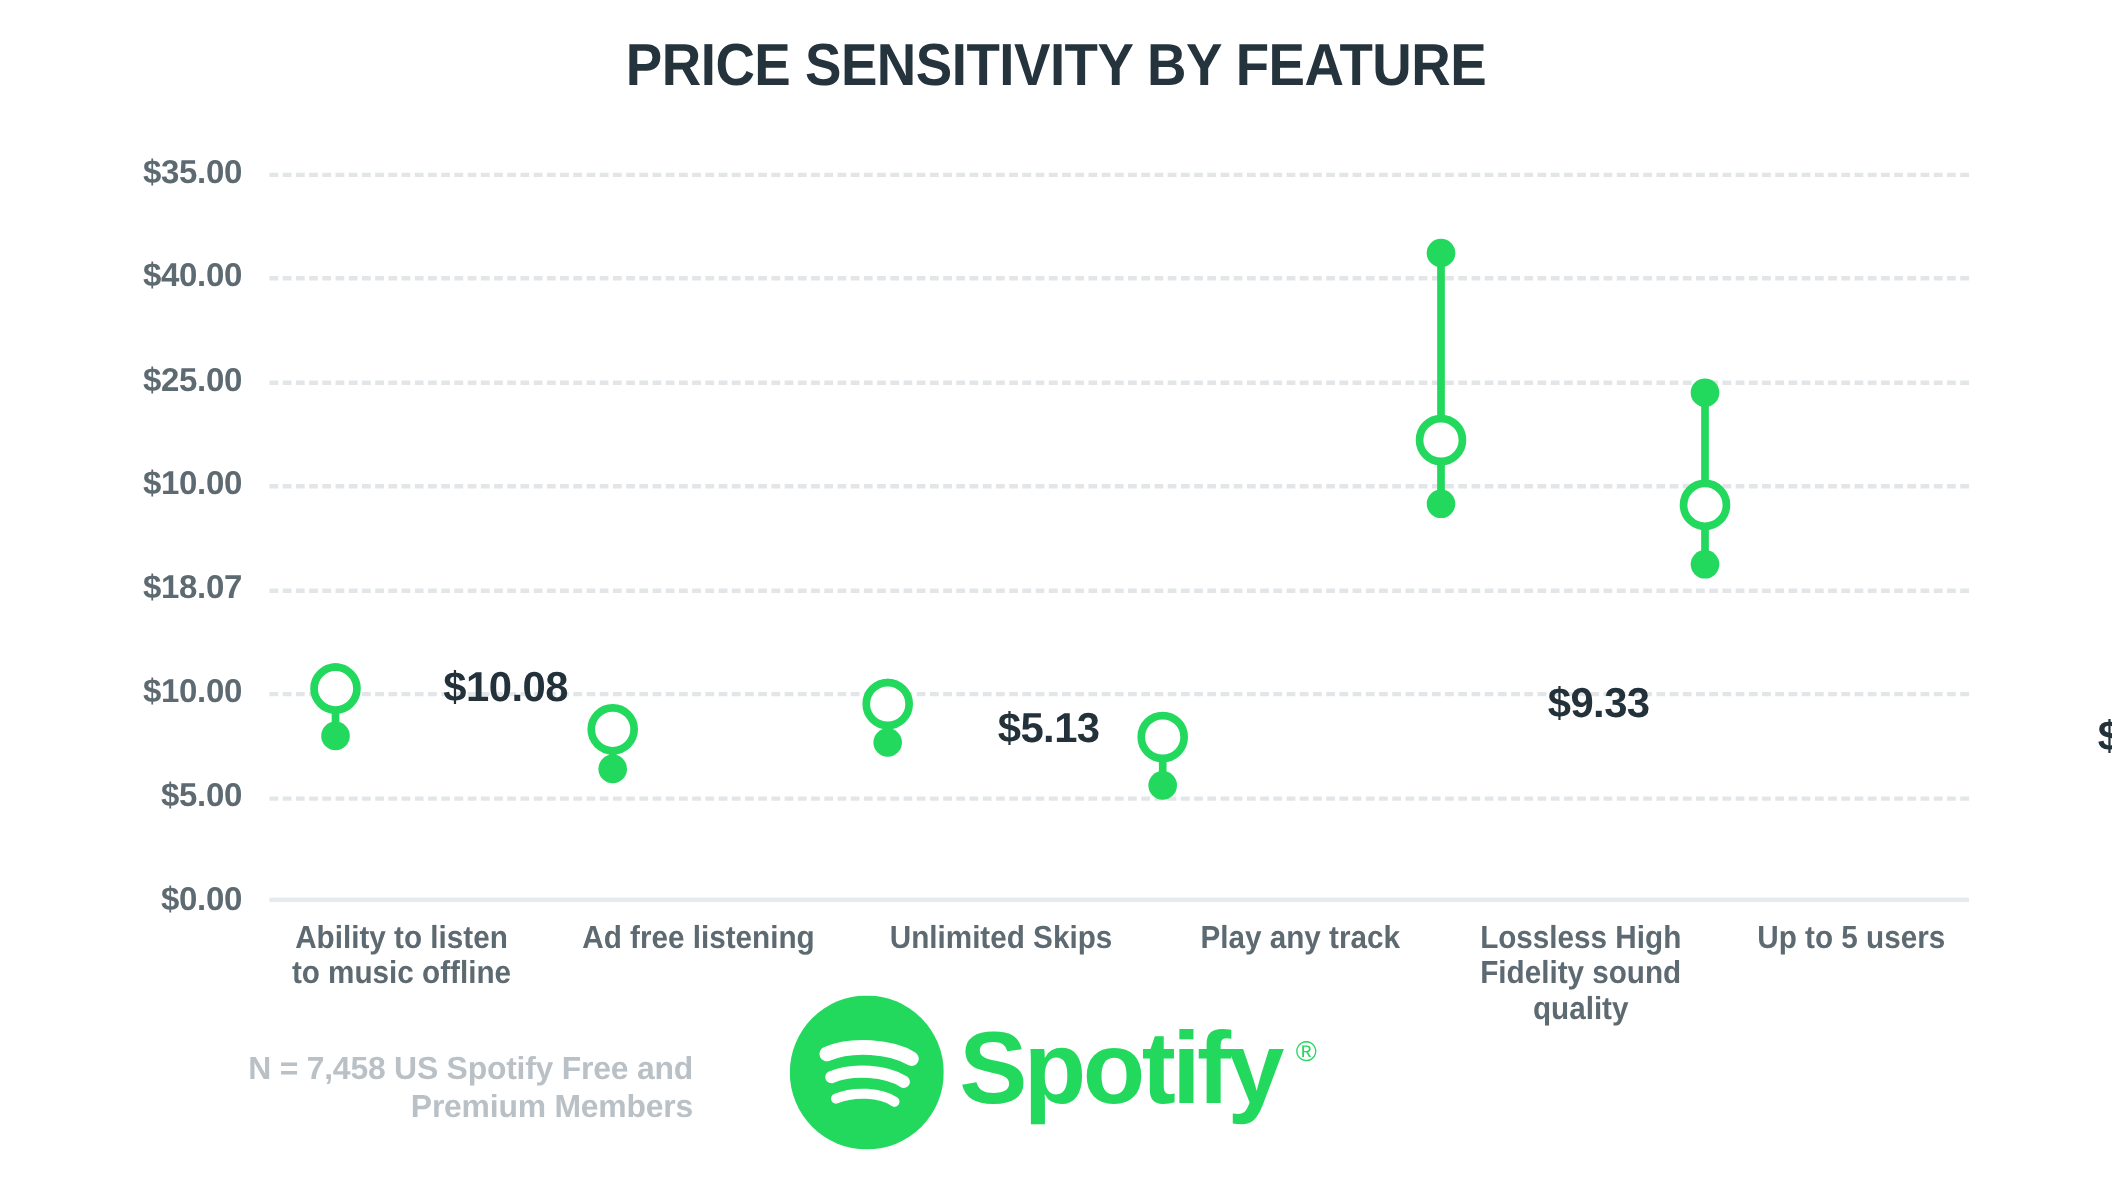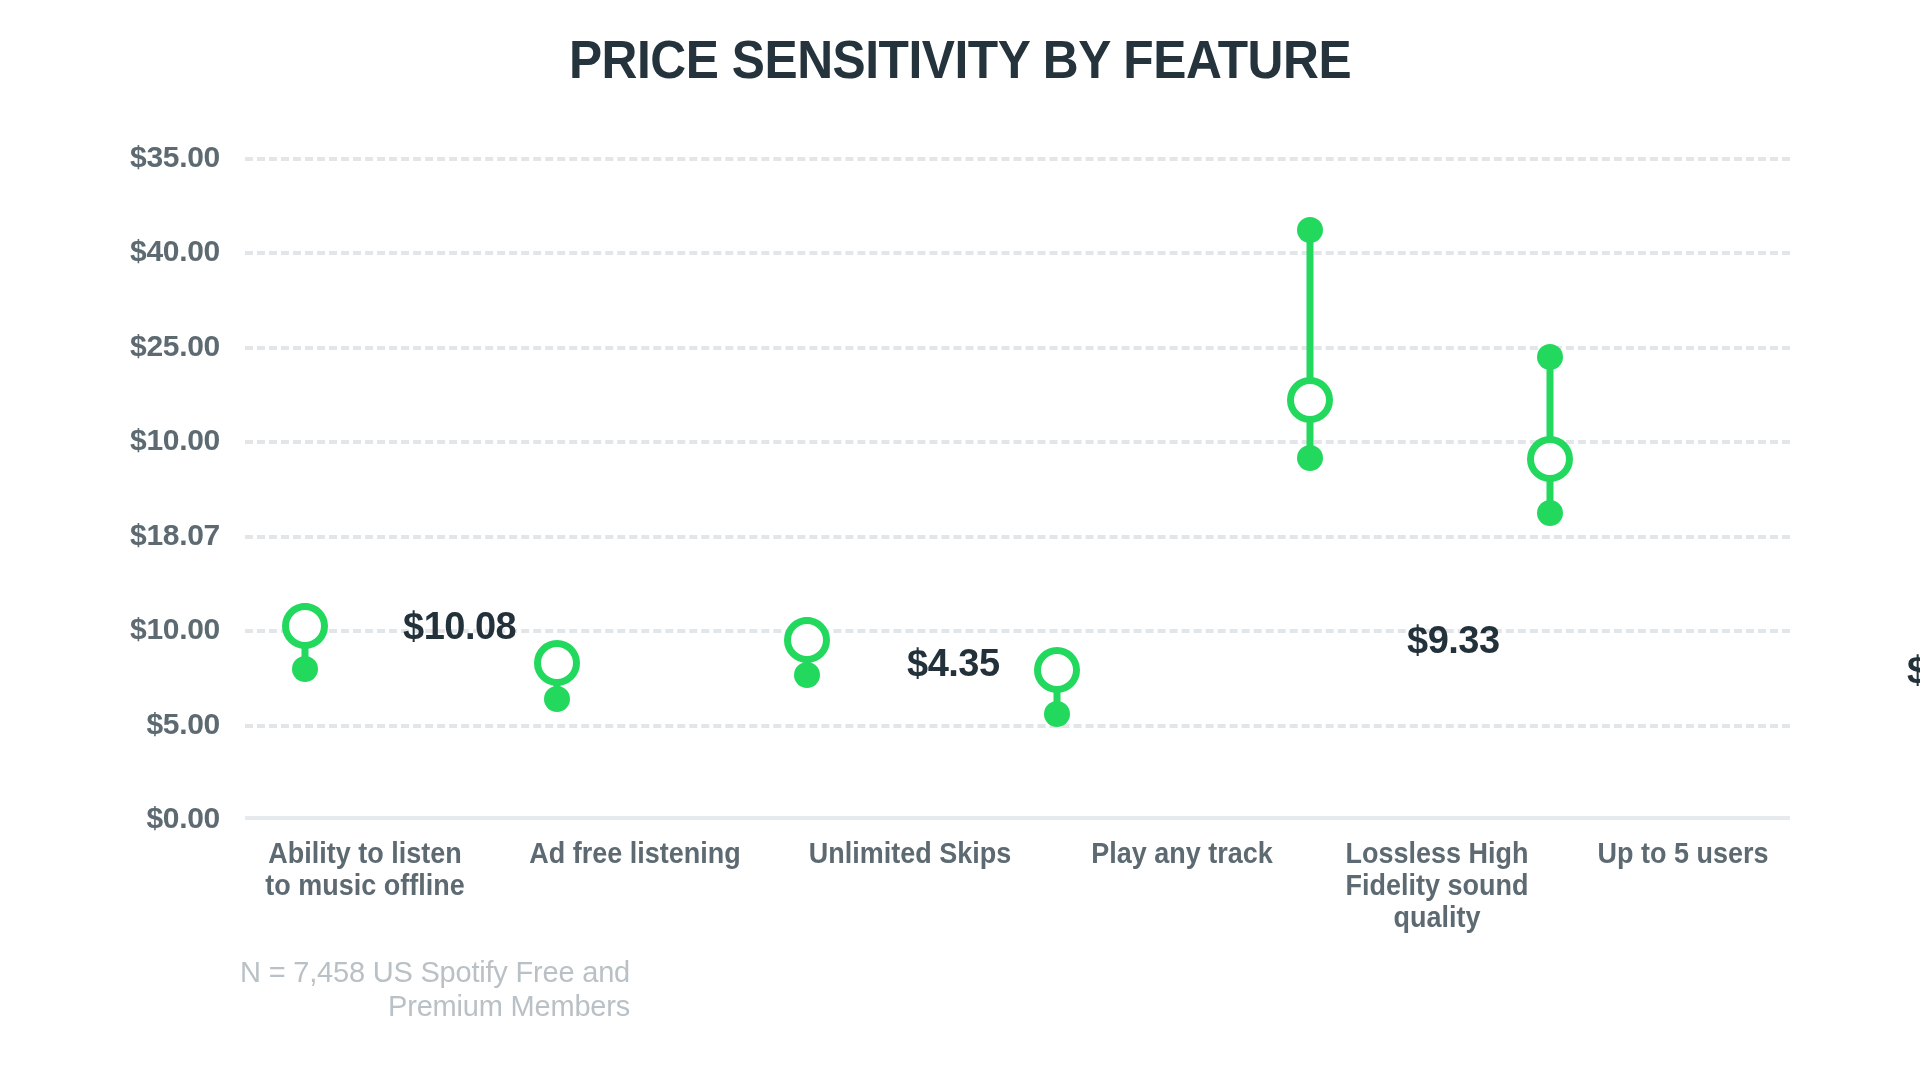--- a/index.html
+++ b/index.html
@@ -100,21 +100,21 @@
     font-family: "Liberation Sans Narrow", "Liberation Sans", sans-serif;
     white-space: pre-line;
   }
 
   
   #footnote {
     position: absolute;
     left: 120px; top: 955px; width: 510px;
     text-align: right;
     font-size: 29px;
-    font-weight: 400;
+    font-weight: 700;
     color: #b9c1c6;
     line-height: 1.18;
     letter-spacing: -0.2px;
   }
 
   
   #spotify-logo {
     position: absolute;
     left: 718px; top: 900px;
     width: 500px; height: 150px;
@@ -153,21 +153,21 @@
         <div class="cap" style="top: 516.417px;"></div>
         <div class="cap" style="top: 569.137px;"></div>
         <div class="ring" style="top: 526.208px;"></div>
         <div class="value-label" style="top: 526.208px; left: 98px; text-align: right;">$10.08</div>
       </div>
       <div class="marker" style="left: 312px;">
         <div class="stem" style="top: 554.074px; height: 45.1886px;"></div>
         <div class="cap" style="top: 554.074px;"></div>
         <div class="cap" style="top: 599.263px;"></div>
         <div class="ring" style="top: 562.924px;"></div>
-        <div class="value-label" style="top: 562.924px; left: 350px;">$4.35</div>
+        <div class="value-label" style="top: 562.924px; left: 350px;">$5.13</div>
       </div>
       <div class="marker" style="left: 562px;">
         <div class="stem" style="top: 529.597px; height: 45.1886px;"></div>
         <div class="cap" style="top: 529.597px;"></div>
         <div class="cap" style="top: 574.786px;"></div>
         <div class="ring" style="top: 540.329px;"></div>
         <div class="value-label" style="top: 540.329px; left: 600px;">$9.33</div>
       </div>
       <div class="marker" style="left: 812px;">
         <div class="stem" style="top: 561.606px; height: 52.72px;"></div>
@@ -195,14 +195,26 @@
   <div class="cat-label" style="left:635px;width:280px">Ad free listening</div>
   <div class="cat-label" style="left:910px;width:270px">Unlimited Skips</div>
   <div class="cat-label" style="left:1182px;width:260px">Play any track</div>
   <div class="cat-label" style="left:1437px;width:230px">Lossless High
 Fidelity sound
 quality</div>
   <div class="cat-label" style="left:1683px;width:250px">Up to 5 users</div>
 
   <div id="footnote">N = 7,458 US Spotify Free and Premium Members</div>
 
+  <div id="spotify-logo">
+    <svg id="spotify-mark" viewBox="0 0 100 100">
+      <circle cx="50" cy="50" r="50" fill="#22d95e"></circle>
+      <path d="M24 38 C40 31, 66 33, 79 41" stroke="#ffffff" stroke-width="9.5" stroke-linecap="round" fill="none"></path>
+      <path d="M27 53 C41 47, 63 49, 74 56" stroke="#ffffff" stroke-width="8" stroke-linecap="round" fill="none"></path>
+      <path d="M30 67 C42 62, 59 63, 68 69" stroke="#ffffff" stroke-width="6.5" stroke-linecap="round" fill="none"></path>
+    </svg>
+    <svg id="spotify-word" viewBox="0 0 320 100">
+      <text x="0" y="76" font-family="'Liberation Sans', sans-serif" font-size="86" font-weight="700" fill="#22d95e" letter-spacing="-3">Spotify</text>
+      <text x="283" y="40" font-family="'Liberation Sans', sans-serif" font-size="24" font-weight="400" fill="#22d95e">®</text>
+    </svg>
+  </div>
 
 </div>
 
 </body></html>

